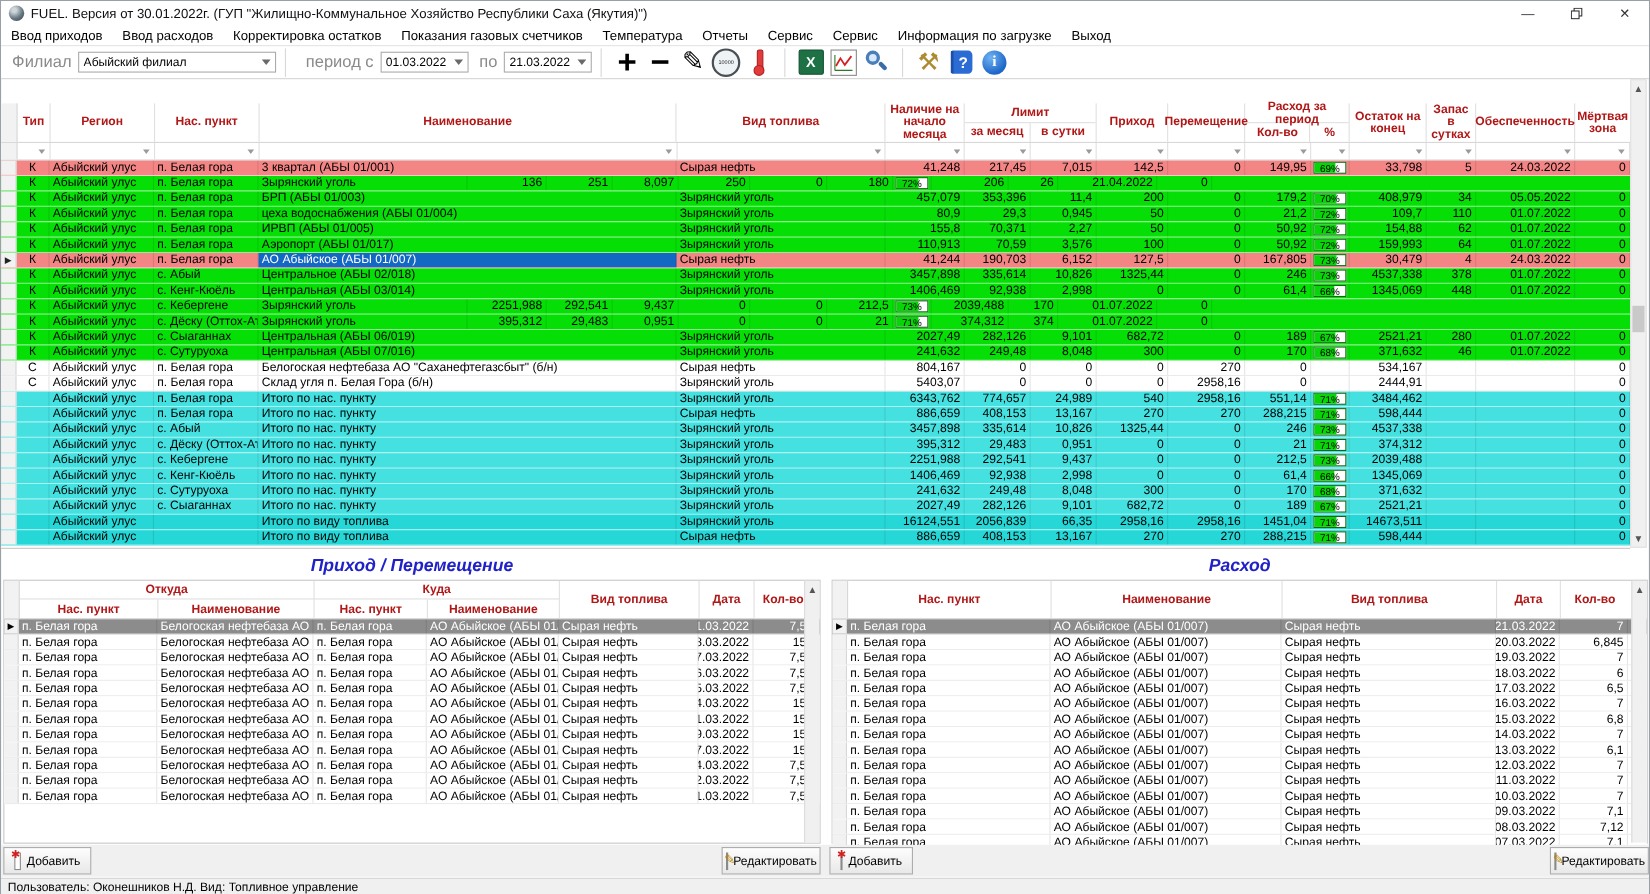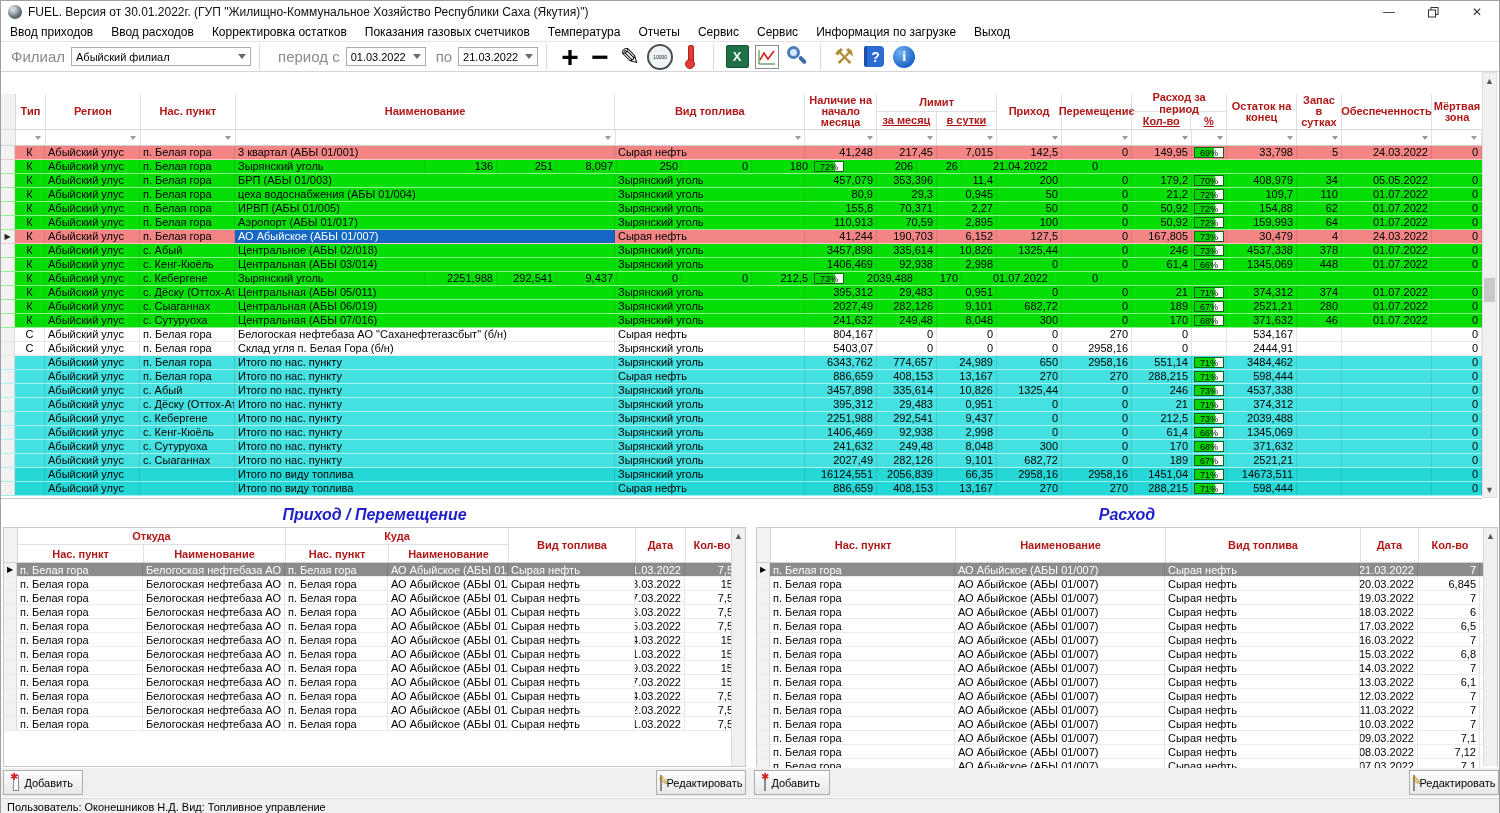--- a/index.html
+++ b/index.html
@@ -47,21 +47,21 @@
   .searchbox{margin-left:16px;width:1412px;height:17px;border:1px solid #ABABAB;background:#fff;display:flex;align-items:center;padding:0 5px;box-sizing:border-box;}
   .searchbox input{border:none;outline:none;width:100%;font-style:italic;color:#999;font-size:11px;background:transparent;font-family:"Liberation Sans",sans-serif;}
   .srchbtn{width:15px;height:16px;display:flex;align-items:center;justify-content:center;color:#555;font-size:10px;margin-left:1px;}
 
   
   .mtable{position:absolute;left:0;top:93px;width:1481px;height:404px;background:#fff;border-bottom:1px solid #C8C8C8;}
   .mhead{display:flex;height:35px;border-bottom:1px solid #D8D8D8;color:#B01818;font-weight:bold;text-align:center;font-size:11px;}
   .mh{border-right:1px solid #E0E0E0;display:flex;align-items:center;justify-content:center;box-sizing:border-box;padding:0 2px;line-height:11px;}
   .mgrp{display:flex;flex-direction:column;border-right:1px solid #E0E0E0;box-sizing:border-box;}
   .mgrp .gt{height:17px;display:flex;align-items:center;justify-content:center;border-bottom:1px solid #E0E0E0;}
-  .mgrp .gs{display:flex;height:18px;text-decoration:underline;}
+  .mgrp .gs{display:flex;height:18px;}
   .mgrp .gs div{display:flex;align-items:center;justify-content:center;border-right:1px solid #E0E0E0;box-sizing:border-box;}
   .mgrp .gs div:last-child{border-right:none;}
   .mselhead{width:14px;background:#F2F2F2;border-right:1px solid #D8D8D8;}
   .mfilter{display:flex;height:15px;border-bottom:1px solid #D0D0D0;background:#fff;}
   .fcell{border-right:1px solid #E0E0E0;box-sizing:border-box;display:flex;align-items:center;justify-content:flex-end;}
   .farr{width:11px;height:11px;display:flex;align-items:center;justify-content:center;margin-right:1px;}
   .farr i{width:0;height:0;border-left:3px solid transparent;border-right:3px solid transparent;border-top:4px solid #9a9a9a;}
   .mrow{display:flex;height:14px;box-sizing:border-box;border-bottom:1px solid rgba(255,255,255,0.55);}
   .mrow.r-white{border-bottom:1px solid #E8E8E8;}
   .msel{width:14px;box-sizing:border-box;background:#F2F2F2;border-right:1px solid #D8D8D8;font-size:8px;display:flex;align-items:center;justify-content:center;color:#222;}
@@ -436,21 +436,21 @@
         </div>
         <div class="mrow r-green" style="background:#06DF06">
           <div class="msel"></div>
           <div class="mc a-c" style="width:30px">К</div>
           <div class="mc " style="width:95px">Абыйский улус</div>
           <div class="mc " style="width:95px">п. Белая гора</div>
           <div class="mc " style="width:380px">Аэропорт (АБЫ 01/017)</div>
           <div class="mc " style="width:190px">Зырянский уголь</div>
           <div class="mc a-r" style="width:72px">110,913</div>
           <div class="mc a-r" style="width:60px">70,59</div>
-          <div class="mc a-r" style="width:60px">2,895</div>
+          <div class="mc a-r" style="width:60px">3,576</div>
           <div class="mc a-r" style="width:65px">100</div>
           <div class="mc a-r" style="width:70px">0</div>
           <div class="mc a-r" style="width:60px">50,92</div>
           <div class="mc" style="width:35px;padding:0 2px">
             <div class="pct">
               <div class="fill" style="width:72%"></div>
               <span>72%</span>
             </div>
           </div>
           <div class="mc a-r" style="width:70px">159,993</div>
@@ -551,21 +551,20 @@
           <div class="mc a-r" style="width:70px">2039,488</div>
           <div class="mc a-r" style="width:45px">170</div>
           <div class="mc a-r" style="width:90px">01.07.2022</div>
           <div class="mc a-r" style="width:50px">0</div>
         </div>
         <div class="mrow r-green" style="background:#06DF06">
           <div class="msel"></div>
           <div class="mc a-c" style="width:30px">К</div>
           <div class="mc " style="width:95px">Абыйский улус</div>
           <div class="mc " style="width:95px">с. Дёску (Оттох-Атах)</div>
-          <div class="mc " style="width:380px">Центральная (АБЫ 05/011)</div>
           <div class="mc " style="width:190px">Зырянский уголь</div>
           <div class="mc a-r" style="width:72px">395,312</div>
           <div class="mc a-r" style="width:60px">29,483</div>
           <div class="mc a-r" style="width:60px">0,951</div>
           <div class="mc a-r" style="width:65px">0</div>
           <div class="mc a-r" style="width:70px">0</div>
           <div class="mc a-r" style="width:60px">21</div>
           <div class="mc" style="width:35px;padding:0 2px">
             <div class="pct">
               <div class="fill" style="width:71%"></div>
@@ -666,21 +665,21 @@
         <div class="mrow r-cyan" style="background:#45E1E1">
           <div class="msel"></div>
           <div class="mc a-c" style="width:30px"></div>
           <div class="mc " style="width:95px">Абыйский улус</div>
           <div class="mc " style="width:95px">п. Белая гора</div>
           <div class="mc " style="width:380px">Итого по нас. пункту</div>
           <div class="mc " style="width:190px">Зырянский уголь</div>
           <div class="mc a-r" style="width:72px">6343,762</div>
           <div class="mc a-r" style="width:60px">774,657</div>
           <div class="mc a-r" style="width:60px">24,989</div>
-          <div class="mc a-r" style="width:65px">650</div>
+          <div class="mc a-r" style="width:65px">540</div>
           <div class="mc a-r" style="width:70px">2958,16</div>
           <div class="mc a-r" style="width:60px">551,14</div>
           <div class="mc" style="width:35px;padding:0 2px">
             <div class="pct">
               <div class="fill" style="width:71%"></div>
               <span>71%</span>
             </div>
           </div>
           <div class="mc a-r" style="width:70px">3484,462</div>
           <div class="mc a-r" style="width:45px"></div>

